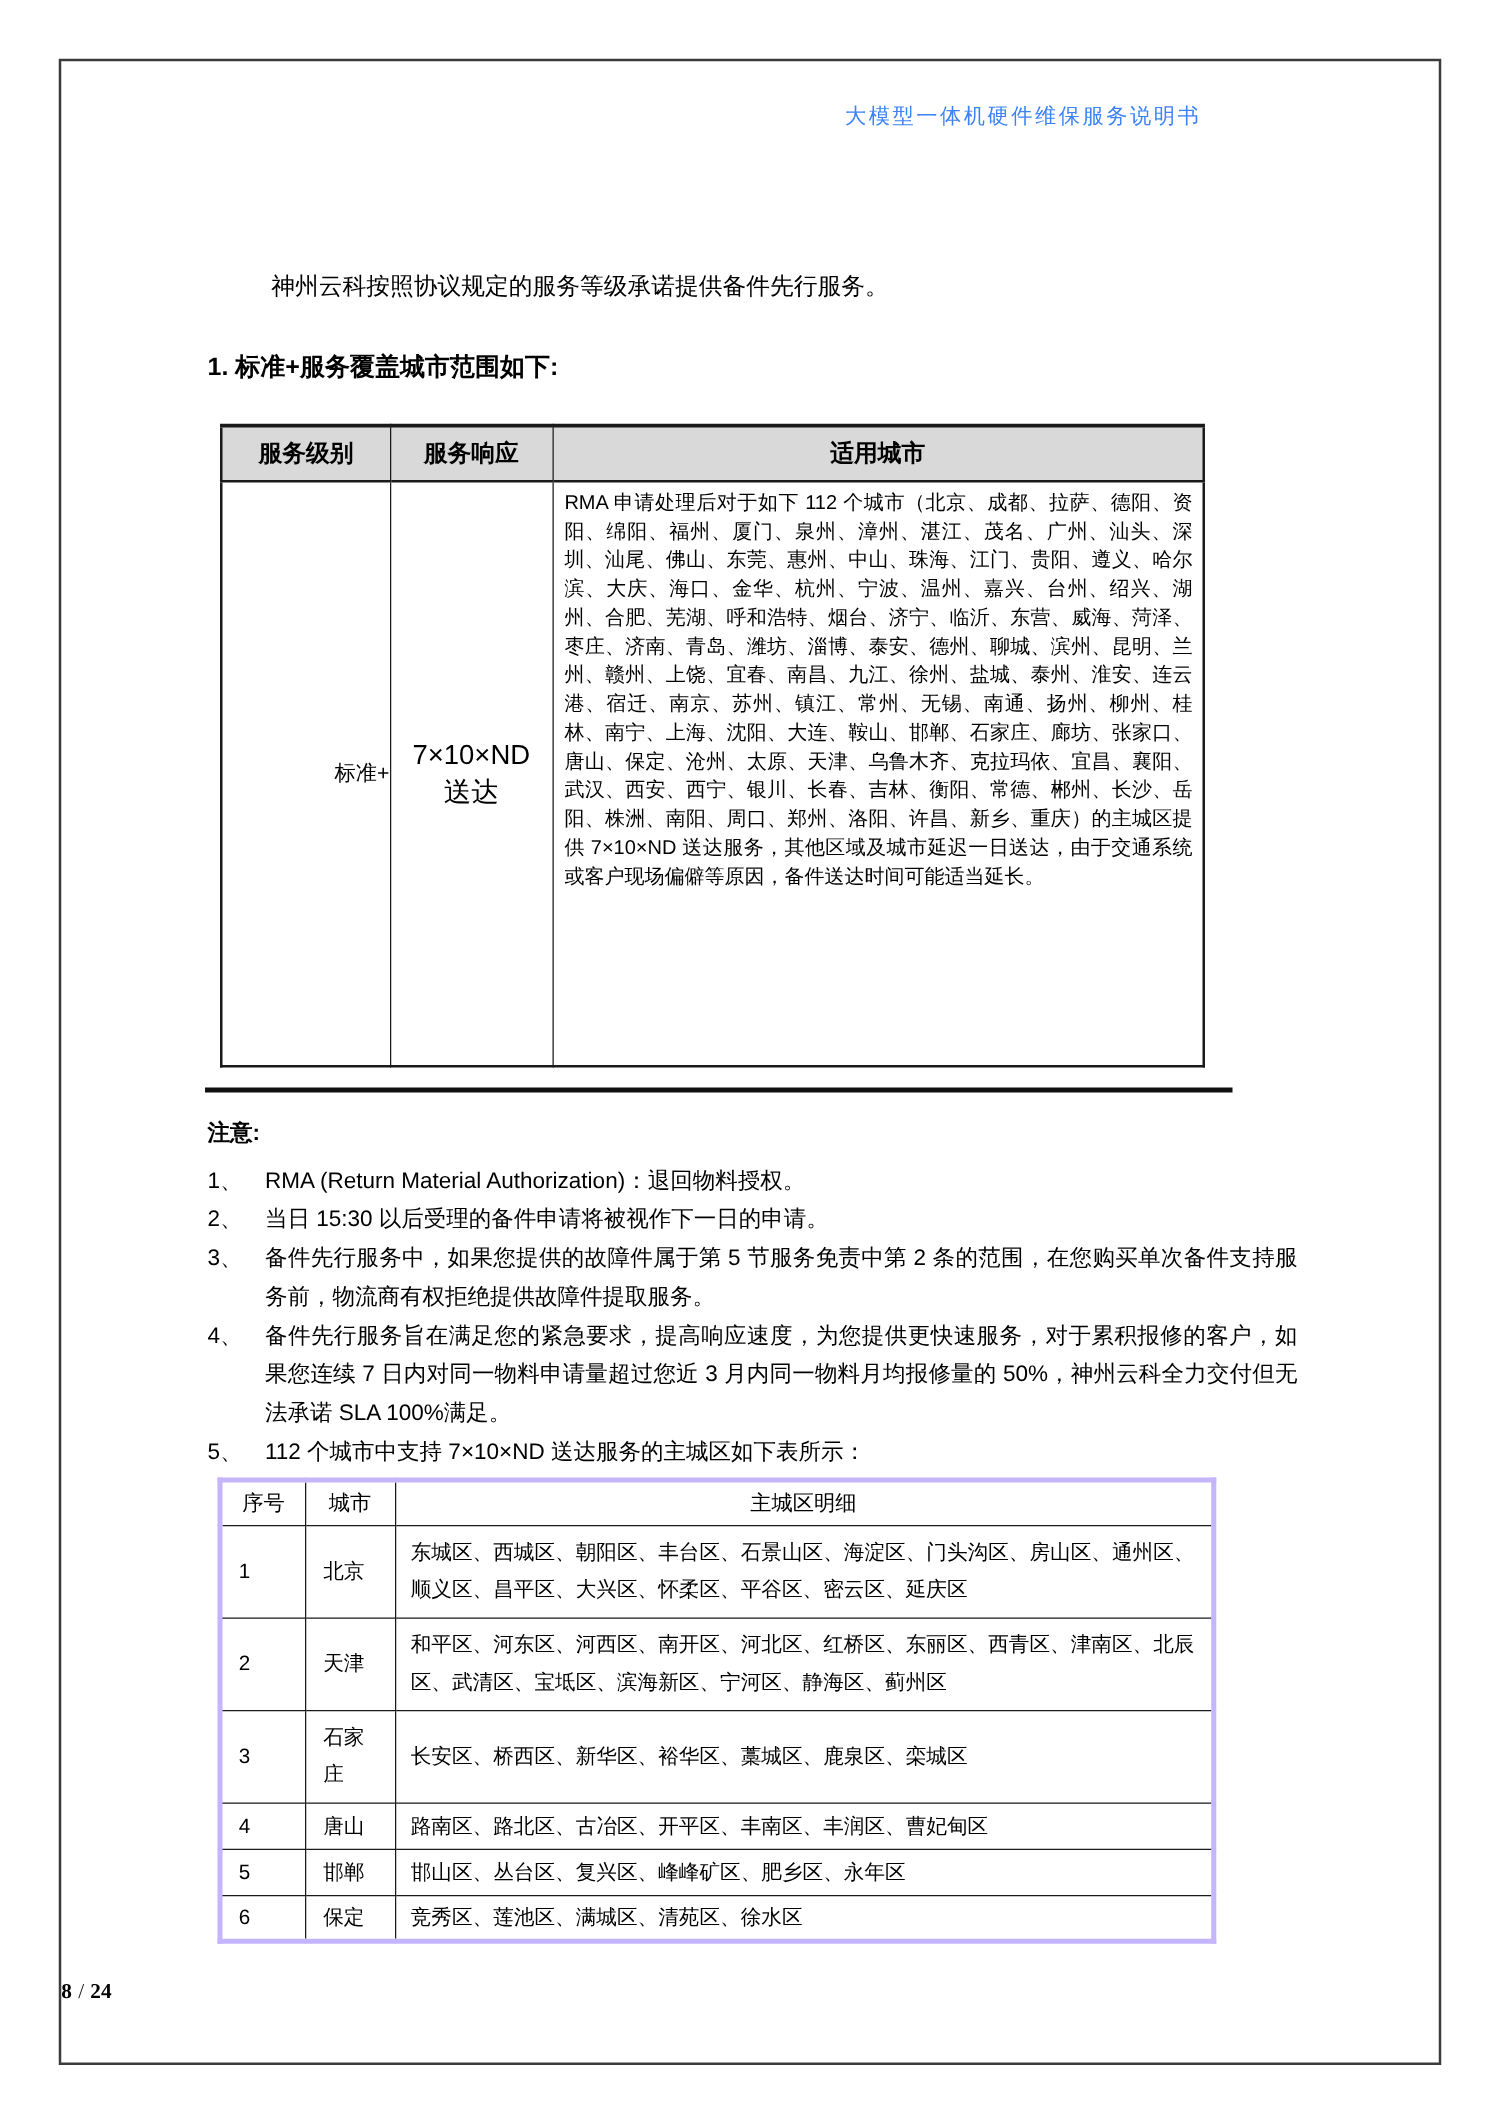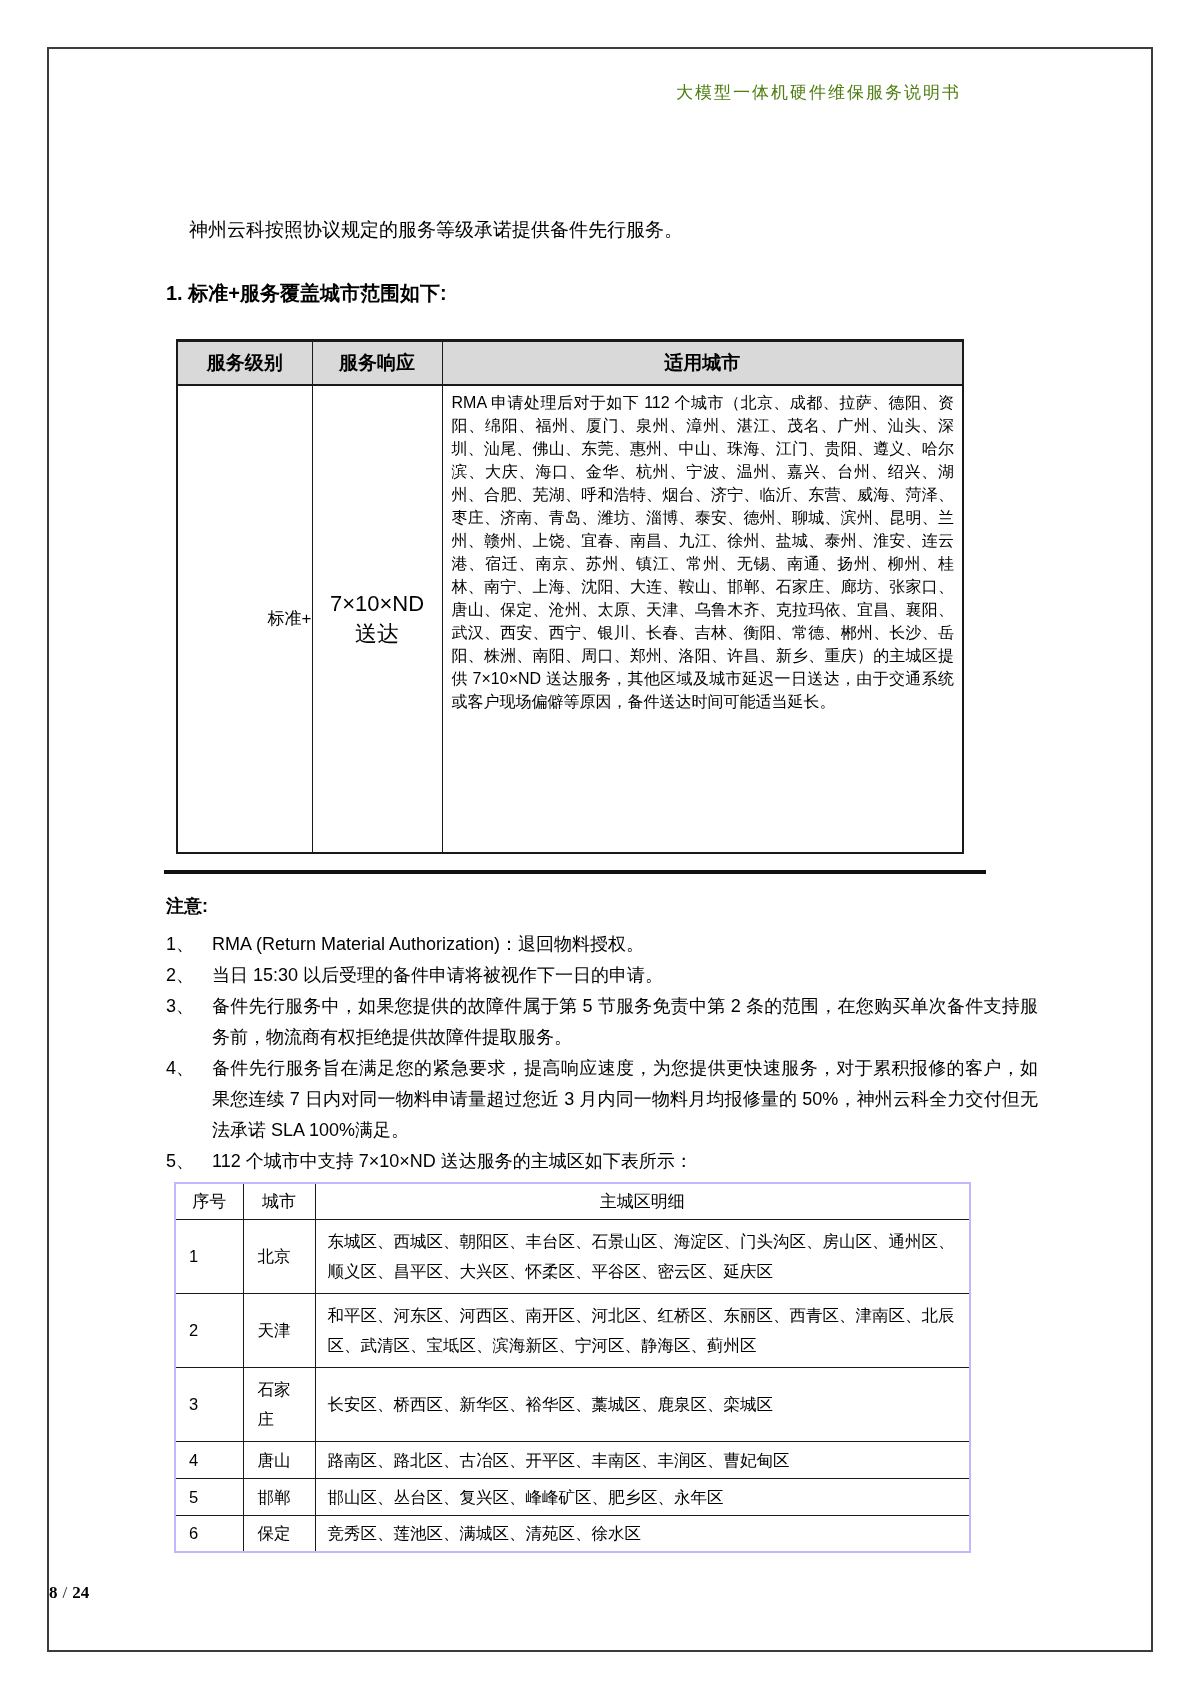--- a/index.html
+++ b/index.html
@@ -16,33 +16,33 @@
     left: 47px; top: 47px;
     width: 1106px; height: 1605px;
     border: 2px solid #3c3c3c;
     background: #ffffff;
   }
   .header-title {
     position: absolute;
     top: 32px; right: 190px;
     font-family: "Liberation Serif", serif;
     font-size: 17px;
-    color: #4d7c0f;
+    color: #3b82f6;
     letter-spacing: 2px;
   }
   .p1 {
     position: absolute;
     left: 117px; top: 100px;
     width: 880px;
     font-size: 19px;
     line-height: 26px;
   }
   .p2 {
     position: absolute;
-    left: 140px; top: 168px;
+    left: 168px; top: 168px;
     width: 860px;
     font-size: 19px;
     line-height: 26px;
   }
   .heading {
     position: absolute;
     left: 117px; top: 231px;
     font-size: 20px;
     font-weight: bold;
   }
@@ -113,21 +113,21 @@
     font-size: 18px;
     line-height: 31px;
   }
   .notes .num { width: 46px; flex: 0 0 46px; }
   .notes .txt { flex: 1; text-align: justify; }
   
   .t2 {
     position: absolute;
     left: 125px; top: 1133px;
     width: 795px;
-    border: 2px solid #c4b5fd;
+    border: 4px solid #c4b5fd;
   }
   .t2 th {
     border: 1px solid #1a1a1a;
     height: 36px;
     font-size: 17px;
     font-weight: normal;
     text-align: center;
     vertical-align: middle;
   }
   .t2 td {

